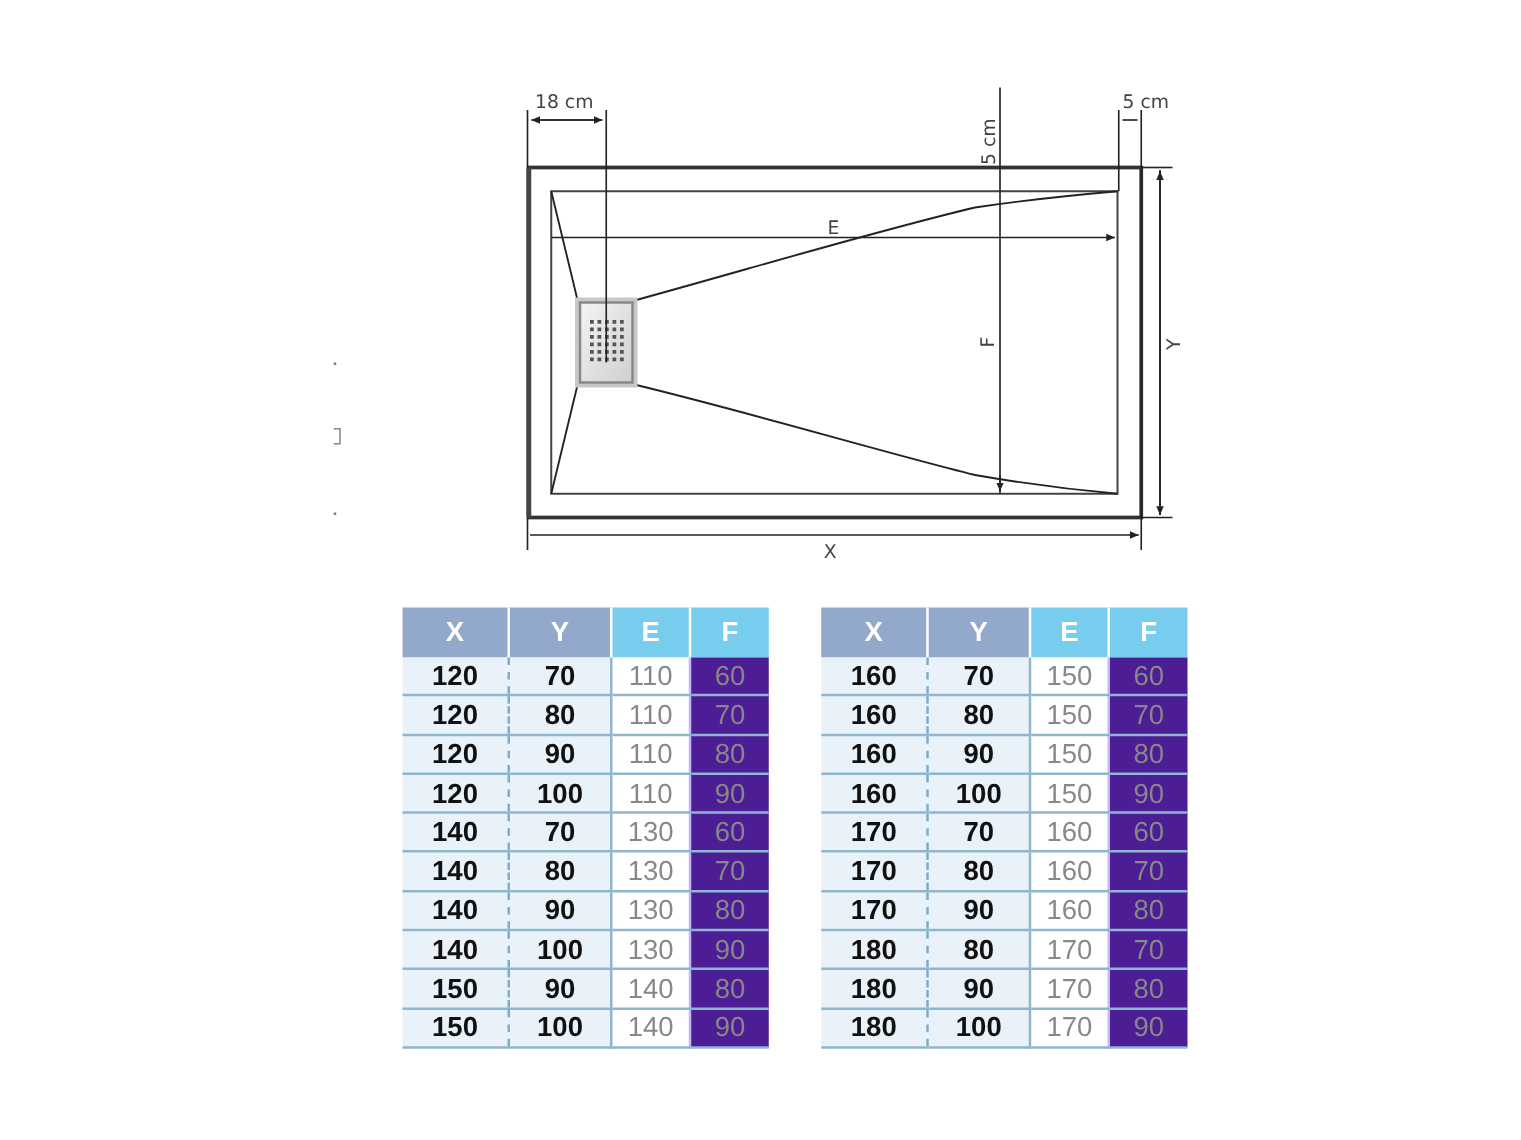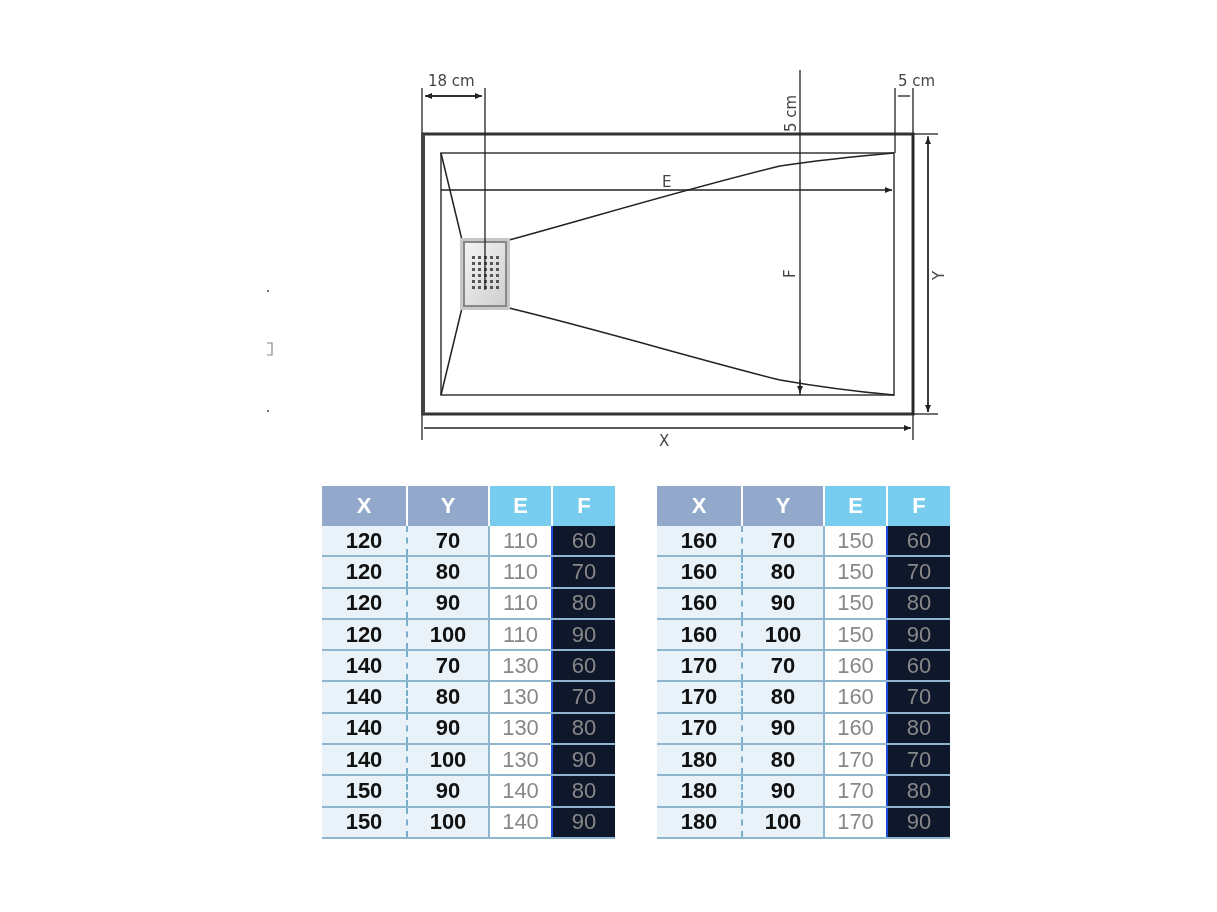--- a/index.html
+++ b/index.html
@@ -7,22 +7,22 @@
   #diagram { position:absolute; left:0; top:0; width:1217px; height:470px; }
   .dim-label { font-family:"DejaVu Sans", sans-serif; font-size:15px; fill:#444; }
   .tbl { position:absolute; top:486px; border-collapse:collapse; font-family:"Liberation Sans", sans-serif; }
   .tbl th { height:40px; color:#fff; font-size:22px; font-weight:bold; text-align:center; padding:0; border-right:2px solid #fff; }
   .tbl th.xy { background:#93a9cb; }
   .tbl th.ef { background:#78cdee; }
   .tbl th:last-child { border-right:none; }
   .tbl td { height:29.3px; padding:0; text-align:center; font-size:22px; border-bottom:2px solid #8fb6cf; }
   .tbl td.cx { background:#e8f2f8; color:#111; font-weight:bold; width:84px; border-right:2px dashed #7aaecb;text-align:center; }
   .tbl td.cy { background:#e8f2f8; color:#111; font-weight:bold; width:80px; border-right:2px solid #8fb6cf; }
-  .tbl td.ce { background:#fff; color:#888; width:61px; border-right:2px solid #1d4ed8;margin-top:35px; }
-  .tbl td.cf { background:#0f172a; color:#888; width:62px; }
+  .tbl td.ce { background:#fff; color:#888; width:61px; border-right:2px solid #c4b5fd;margin-top:35px; }
+  .tbl td.cf { background:#4c1d95; color:#888; width:62px; }
 </style>
 </head>
 <body>
 
 <svg id="diagram" viewBox="0 0 1217 470" xmlns="http://www.w3.org/2000/svg">
   <defs>
     <marker id="arr" markerWidth="8" markerHeight="8" refX="7" refY="4" orient="auto" markerUnits="userSpaceOnUse">
       <path d="M0,1 L7,4 L0,7 z" fill="#222"></path>
     </marker>
     <linearGradient id="grate" x1="0" y1="0" x2="1" y2="1">

